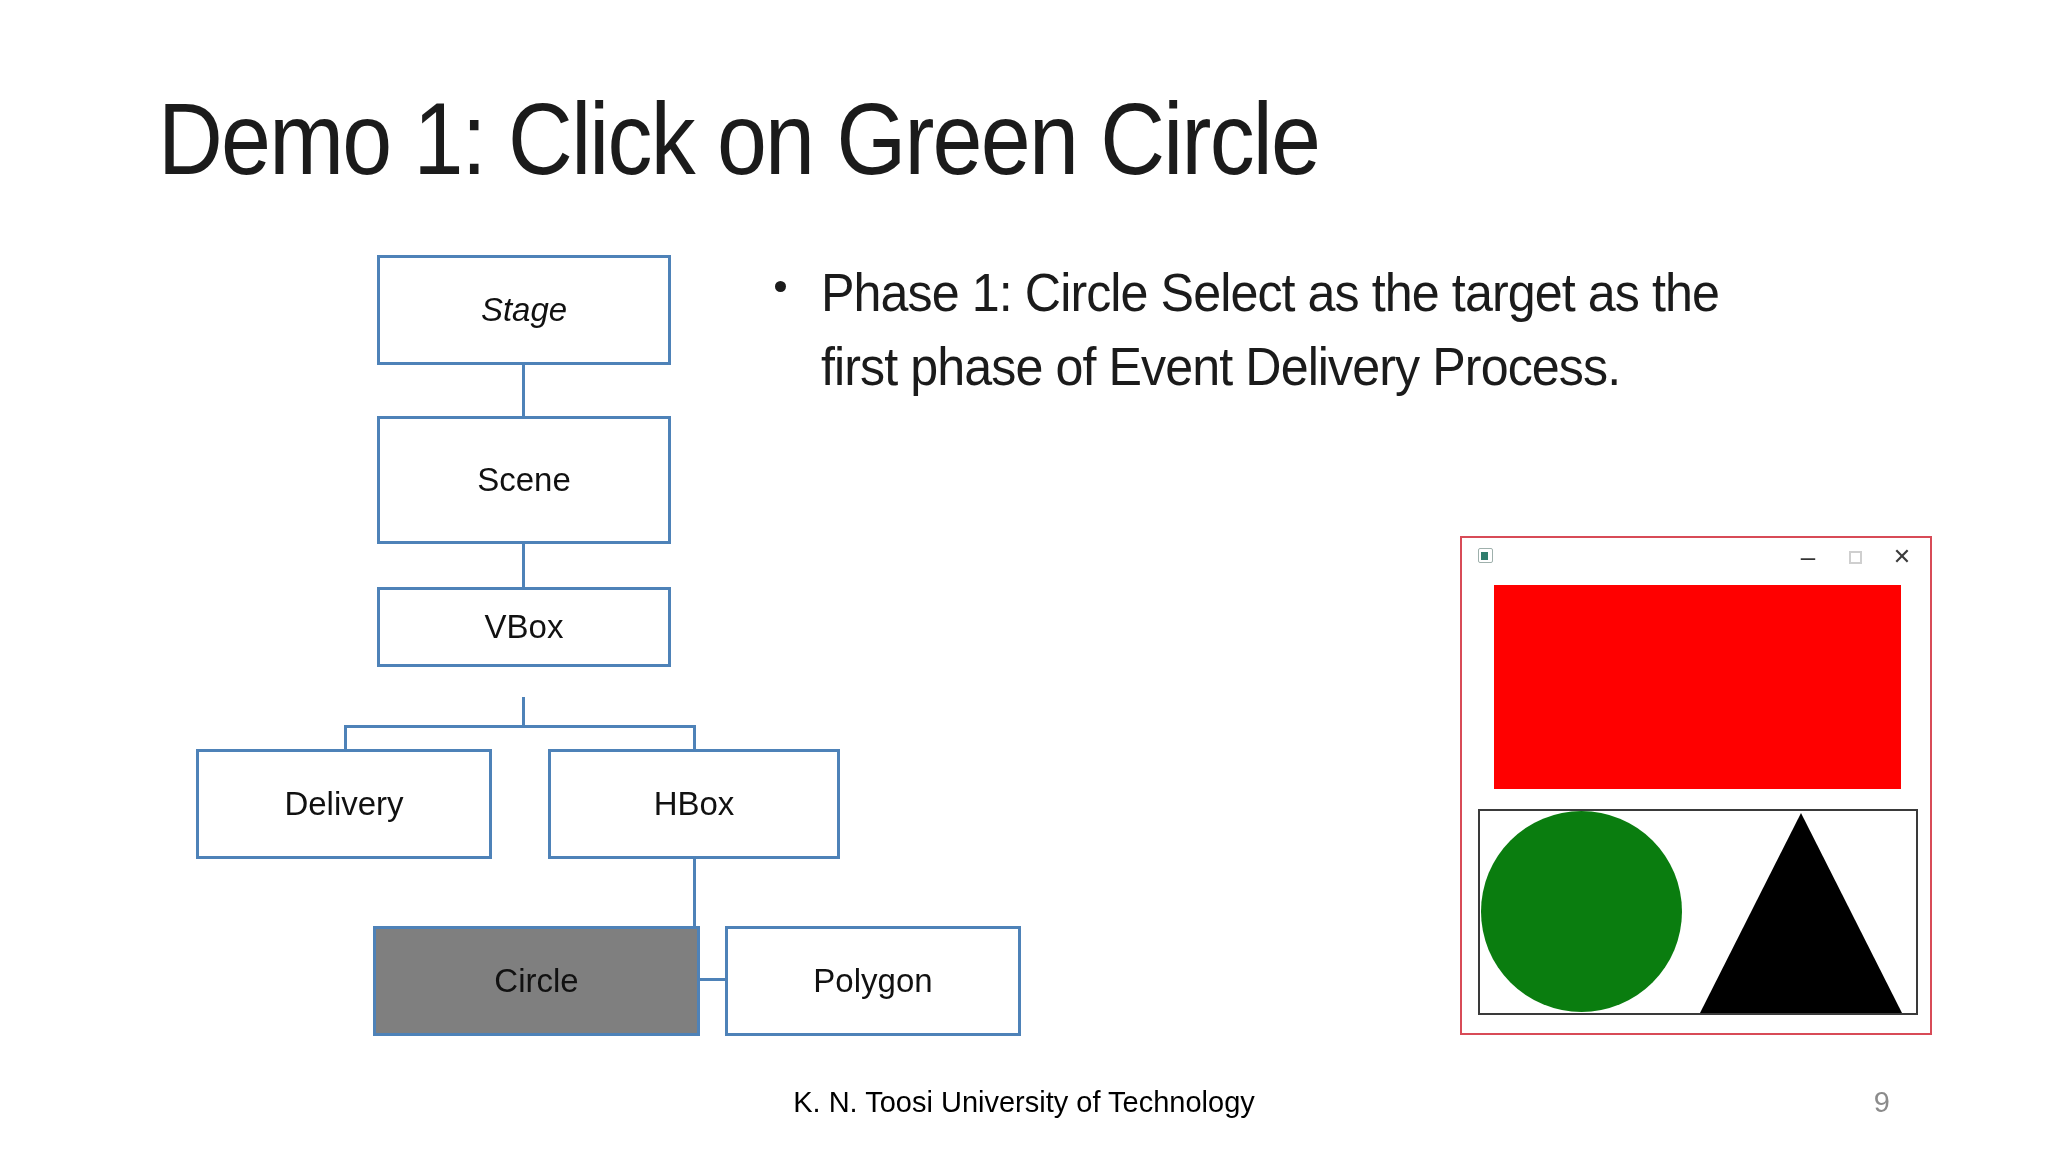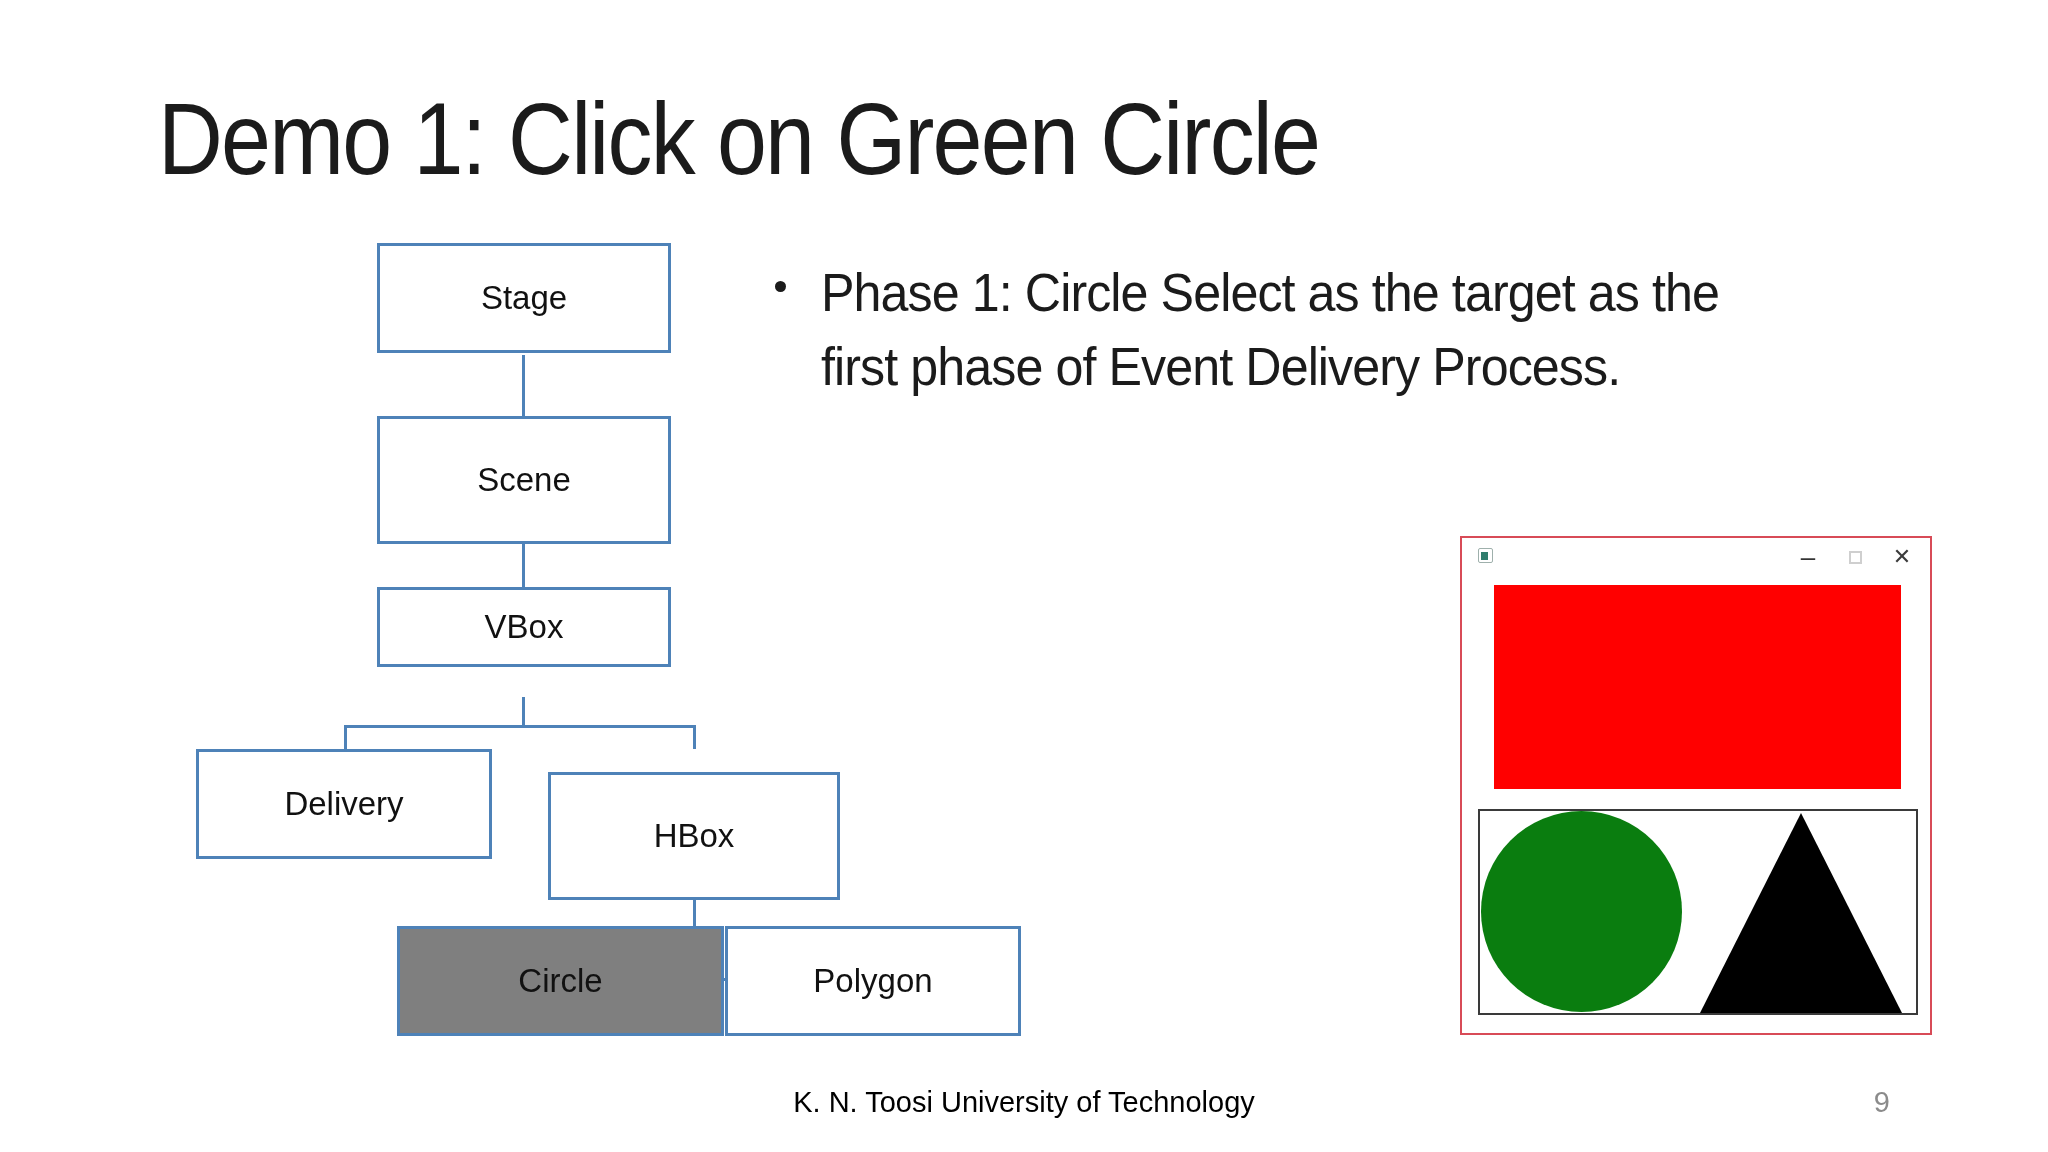--- a/index.html
+++ b/index.html
@@ -28,26 +28,26 @@
   }
   .bullet-text span { display:block; }
 
   
   .node {
     position:absolute; box-sizing:border-box;
     border:3px solid #4e82b8; background:#ffffff;
     display:flex; align-items:center; justify-content:center;
     font-size:33px; color:#111111;
   }
-  #node-stage     { left:377px; top:243px; width:294px; height:110px; }
+  #node-stage     { left:377px; top:255px; width:294px; height:110px;font-style:italic; }
   #node-scene     { left:377px; top:416px; width:294px; height:128px; }
   #node-vbox      { left:377px; top:587px; width:294px; height:80px; }
   #node-rectangle { left:196px; top:749px; width:296px; height:110px; }
-  #node-hbox      { left:548px; top:772px; width:292px; height:128px;align-items:center; }
-  #node-circle    { left:373px; top:926px; width:327px; height:110px; background:#7f7f7f;margin-left:24px; }
+  #node-hbox      { left:548px; top:749px; width:292px; height:110px;align-items:center; }
+  #node-circle    { left:373px; top:926px; width:327px; height:110px; background:#7f7f7f; }
   #node-polygon   { left:725px; top:926px; width:296px; height:110px;align-items:center; }
 
   .edge { position:absolute; background:#4e82b8; }
   #edge-v1 { left:522px; top:355px; width:3px;  height:61px;  }
   #edge-v2 { left:522px; top:526px; width:3px;  height:61px;  }
   #edge-v3 { left:522px; top:697px; width:3px;  height:28px;  }
   #edge-h1 { left:344px; top:725px; width:352px; height:3px;  }
   #edge-v4 { left:344px; top:725px; width:3px;  height:24px;  }
   #edge-v5 { left:693px; top:725px; width:3px;  height:24px;  }
   #edge-v6 { left:693px; top:859px; width:3px;  height:122px; }

